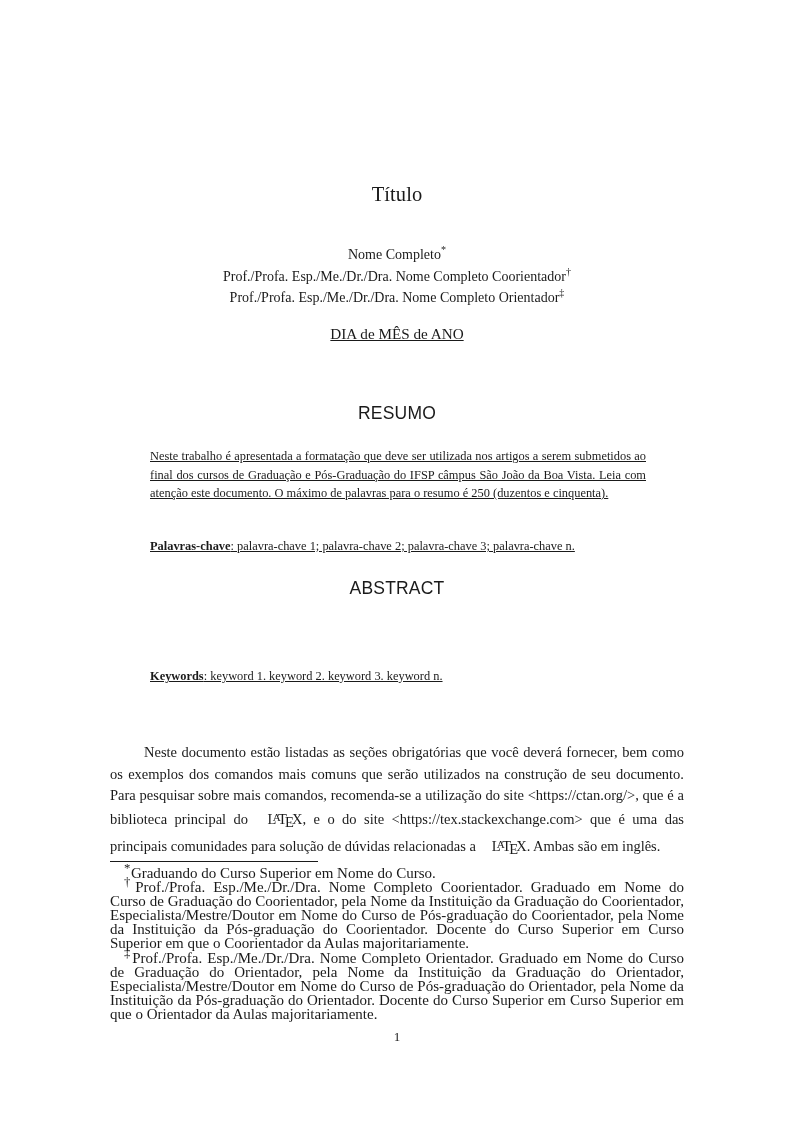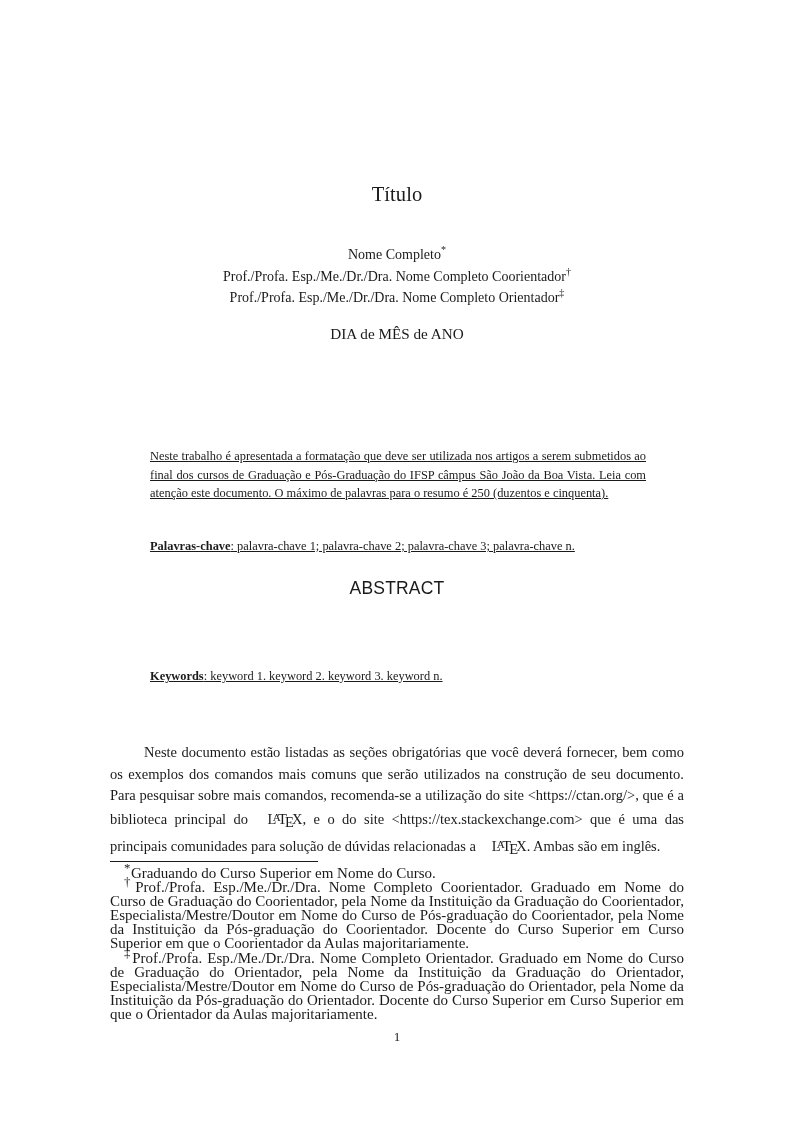--- a/index.html
+++ b/index.html
@@ -45,21 +45,21 @@
     line-height: 21.5px;
     white-space: nowrap;
   }
   sup.fnm {
     font-size: 0.72em;
     vertical-align: super;
     line-height: 0;
   }
 
   #date-block { top: 325px; text-align: center; }
-  .doc-date { font-size: 15.2px; }
+  .doc-date { font-size: 15.2px; text-decoration: underline; }
 
   
   .sec-heading-center {
     text-align: center;
     font-family: "Liberation Sans", "DejaVu Sans", sans-serif;
     font-weight: 400;
     font-size: 17.5px;
     letter-spacing: 0.2px;
   }
   #resumo-heading { top: 403px; }
@@ -182,20 +182,21 @@
     </div>
     <div class="author-line">
       <span>Prof./Profa. Esp./Me./Dr./Dra. Nome Completo Orientador</span><sup class="fnm">‡</sup>
     </div>
   </div>
 
   <div class="col" id="date-block">
     <div class="doc-date">DIA de MÊS de ANO</div>
   </div>
 
+  <div class="col sec-heading-center" id="resumo-heading">RESUMO</div>
 
   <div class="abs-body" id="resumo-text">Neste trabalho é apresentada a formatação que deve ser utilizada nos artigos a serem submetidos ao final dos cursos de Graduação e Pós-Graduação do IFSP câmpus São João da Boa Vista. Leia com atenção este documento. O máximo de palavras para o resumo é 250 (duzentos e cinquenta).</div>
 
   <div class="abs-body" id="palavras-chave">
     <span class="kw-label">Palavras-chave</span><span>: palavra-chave 1; palavra-chave 2; palavra-chave 3; palavra-chave n.</span>
   </div>
 
   <div class="col sec-heading-center" id="abstract-heading">ABSTRACT</div>
 
 

